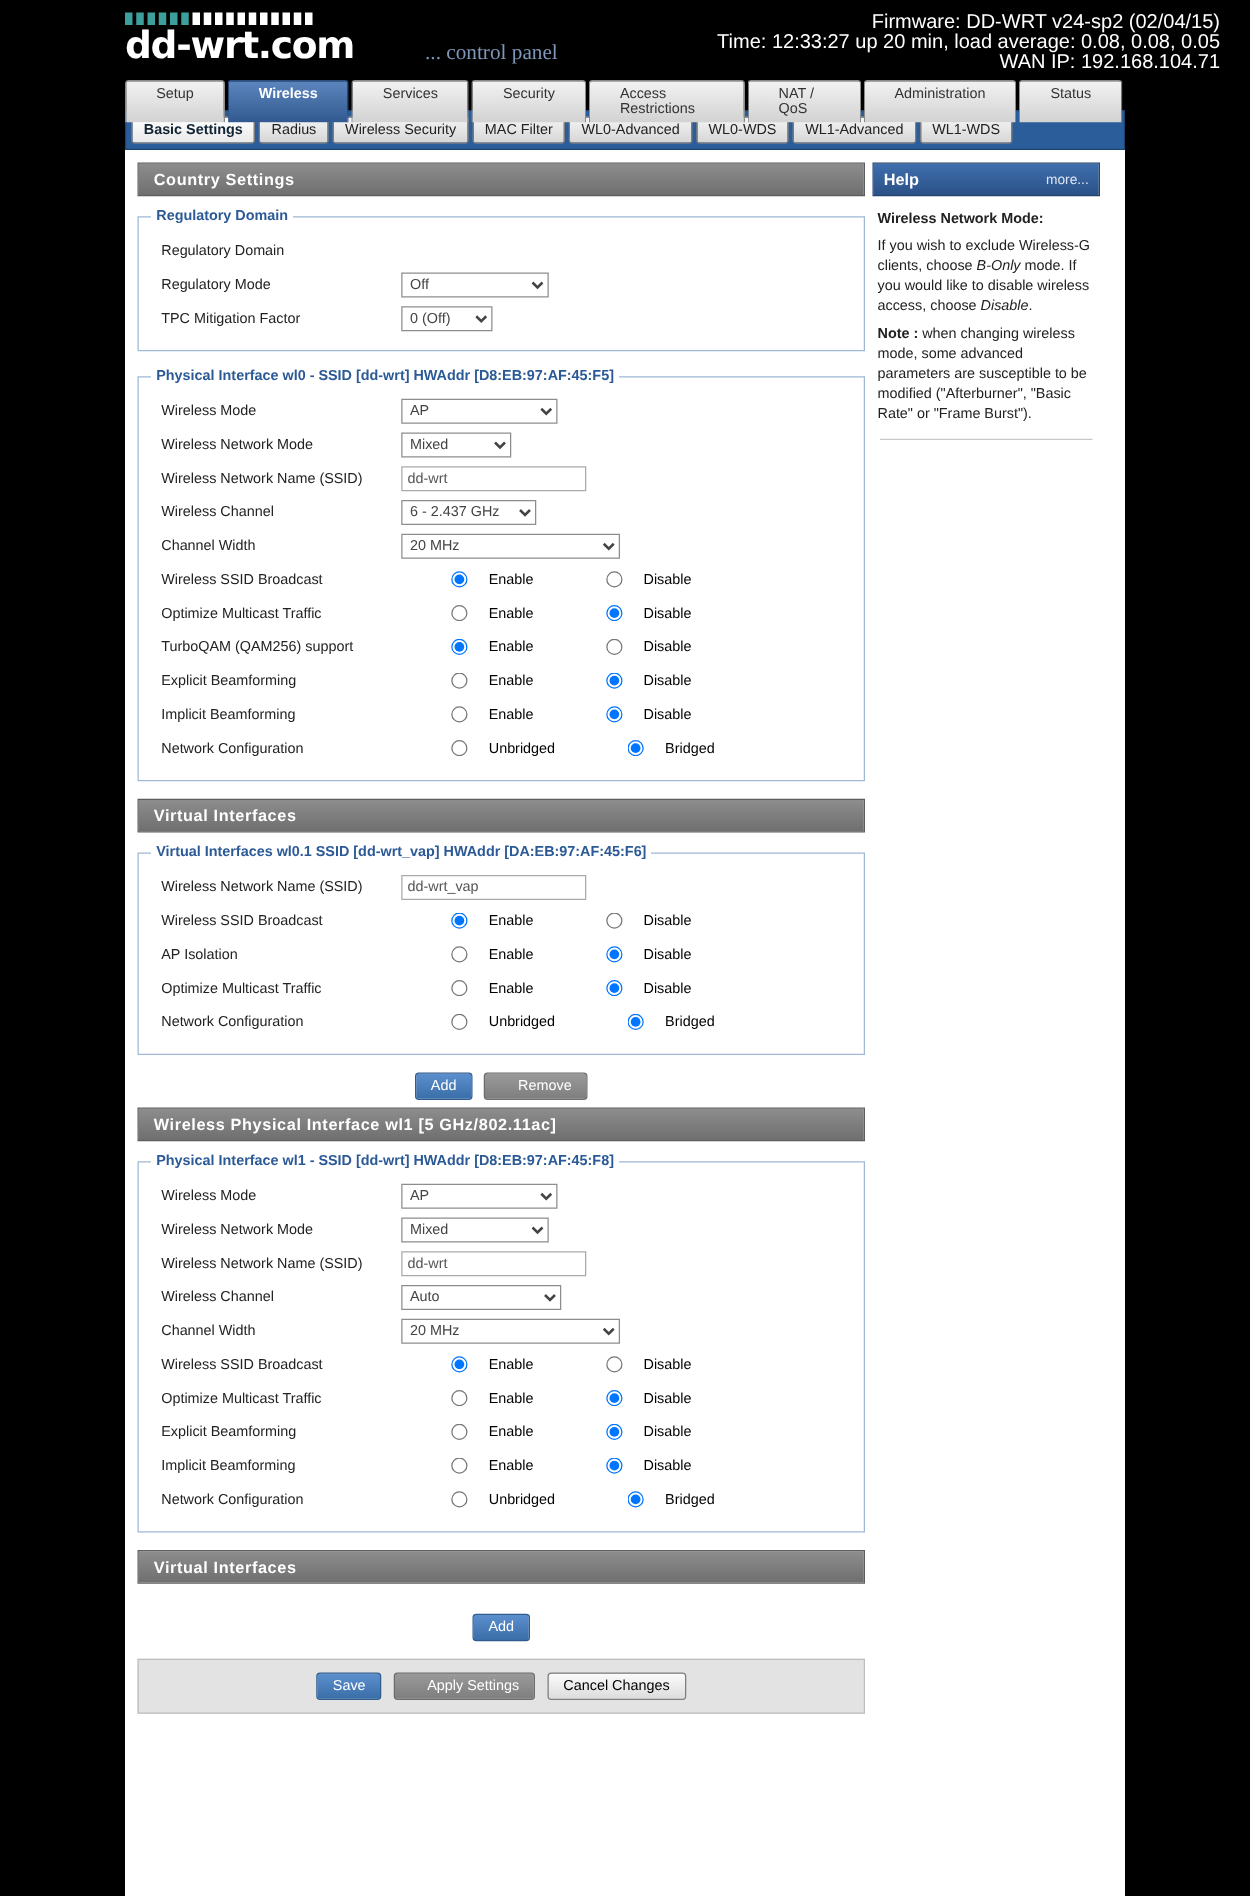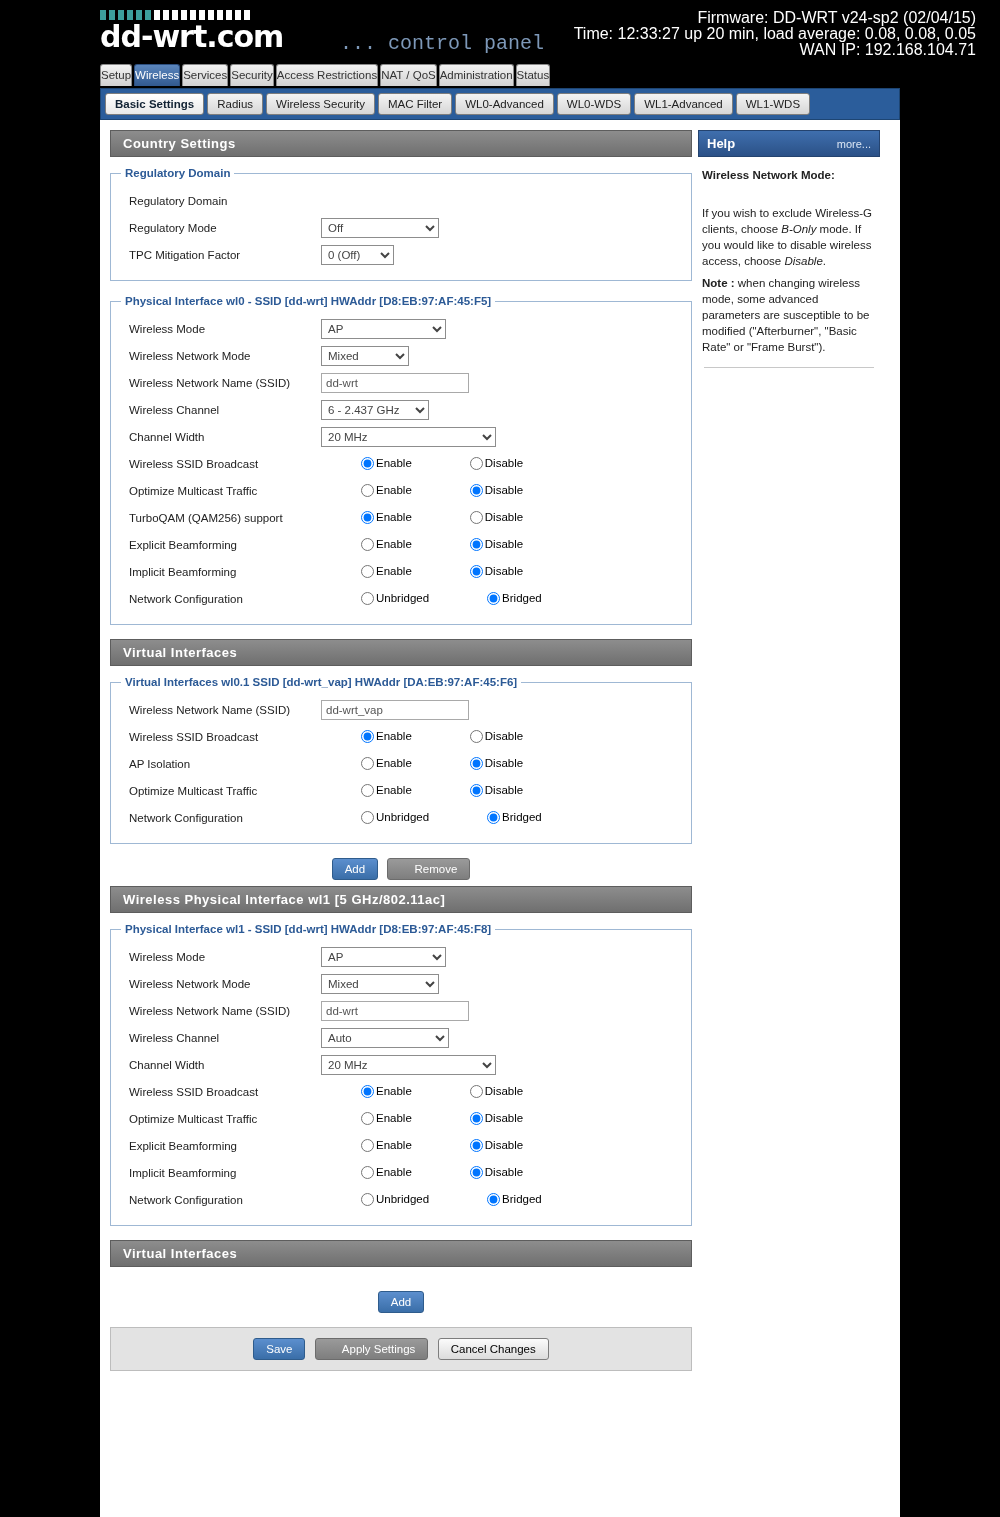--- a/index.html
+++ b/index.html
@@ -27,51 +27,51 @@
   .logo-bars i { display:block; width:6px; height:10px; margin-right:3px; background:#fff; }
   .logo-bars i.teal { background:#3c9f9c; }
   .logo-text {
     font-family:"DejaVu Sans", sans-serif;
     font-size:30px; font-weight:bold; color:#fff; letter-spacing:-1px;
     line-height:30px;
   }
   .logo-text .com { font-weight:bold; }
   .cp-text {
     position:absolute; left:340px; top:32px;
-    color:#7d98b8; font-size:20px; font-family:Liberation Mono, monospace;
+    color:#7d98b8; font-size:17px; font-family:Liberation Serif, serif;
   }
   .hdr-info {
     position:absolute; right:24px; top:10px;
     text-align:right; color:#fff; font-size:16px; line-height:16px;
   }
   
   .tabbar {
     position:relative;
     margin:4px 0 0 100px;
     width:800px;
     height:24px;
   }
   .tabbar ul { list-style:none; margin:0; padding:0; display:flex; }
   .tabbar li {
     background:linear-gradient(#f2f2f2,#d2d2d2);
     border:1px solid #8a8a8a;
     border-bottom:none;
     border-radius:3px 3px 0 0;
-    padding:4px 0 5px;
+    padding:4px 24px 5px;
     margin-right:2px;
     font-size:11.5px;
     color:#333;
     cursor:pointer;
   }
   .tabbar li.active {
     background:linear-gradient(#4a78b0,#2e5party);
     background:linear-gradient(#5b86bd,#31598f);
     color:#fff;
     border-color:#2c4f80;
-    font-weight:normal;
+    font-weight:bold;
   }
   
   .subtabbar {
     margin-left:100px;
     width:800px;
     background:#2b5d9b;
     border:1px solid #1d4573;
     padding:4px 4px 4px 4px;
     display:flex;
   }
@@ -136,21 +136,21 @@
   input[type=text] {
     font-family:"Liberation Sans", sans-serif;
     font-size:11.5px;
     padding:3px 4px;
     border:1px solid #a9a9a9;
     width:148px;
     color:#555;
     background:#fff;
   }
   .radiogrp { display:flex; align-items:center; gap:4px; font-size:11.5px; }
-  .radiogrp label { margin-right:14px; display:inline-flex; gap:2px;padding-left:40px; }
+  .radiogrp label { margin-right:14px; display:inline-flex; align-items:center; gap:17px;padding-left:40px; }
   input[type=radio] { margin:0; }
   
   .btnrow { text-align:center; margin:14px 0 6px 0; }
   .btn {
     font-family:"Liberation Sans", sans-serif;
     font-size:11.5px;
     padding:4px 12px;
     border:1px solid #7d7d7d;
     border-radius:3px;
     background:linear-gradient(#fbfbfb,#dcdcdc);
@@ -581,21 +581,21 @@
 
     </div>
 
     <div class="right-col">
       <div class="help-head">
         <span>Help</span>
         <span class="more">more...</span>
       </div>
       <div class="help-body">
         <b>Wireless Network Mode:</b>
-        <div style="margin-top:22px">
+        <div style="margin-top:6px">
           <span>If you wish to exclude Wireless-G clients, choose </span><i>B-Only</i><span> mode. If you would like to disable wireless access, choose </span><i>Disable</i><span>.</span>
         </div>
         <div style="margin-top:6px">
           <b>Note :</b><span> when changing wireless mode, some advanced parameters are susceptible to be modified ("Afterburner", "Basic Rate" or "Frame Burst").</span>
         </div>
         <hr class="help-sep">
       </div>
     </div>
 
   </div>

